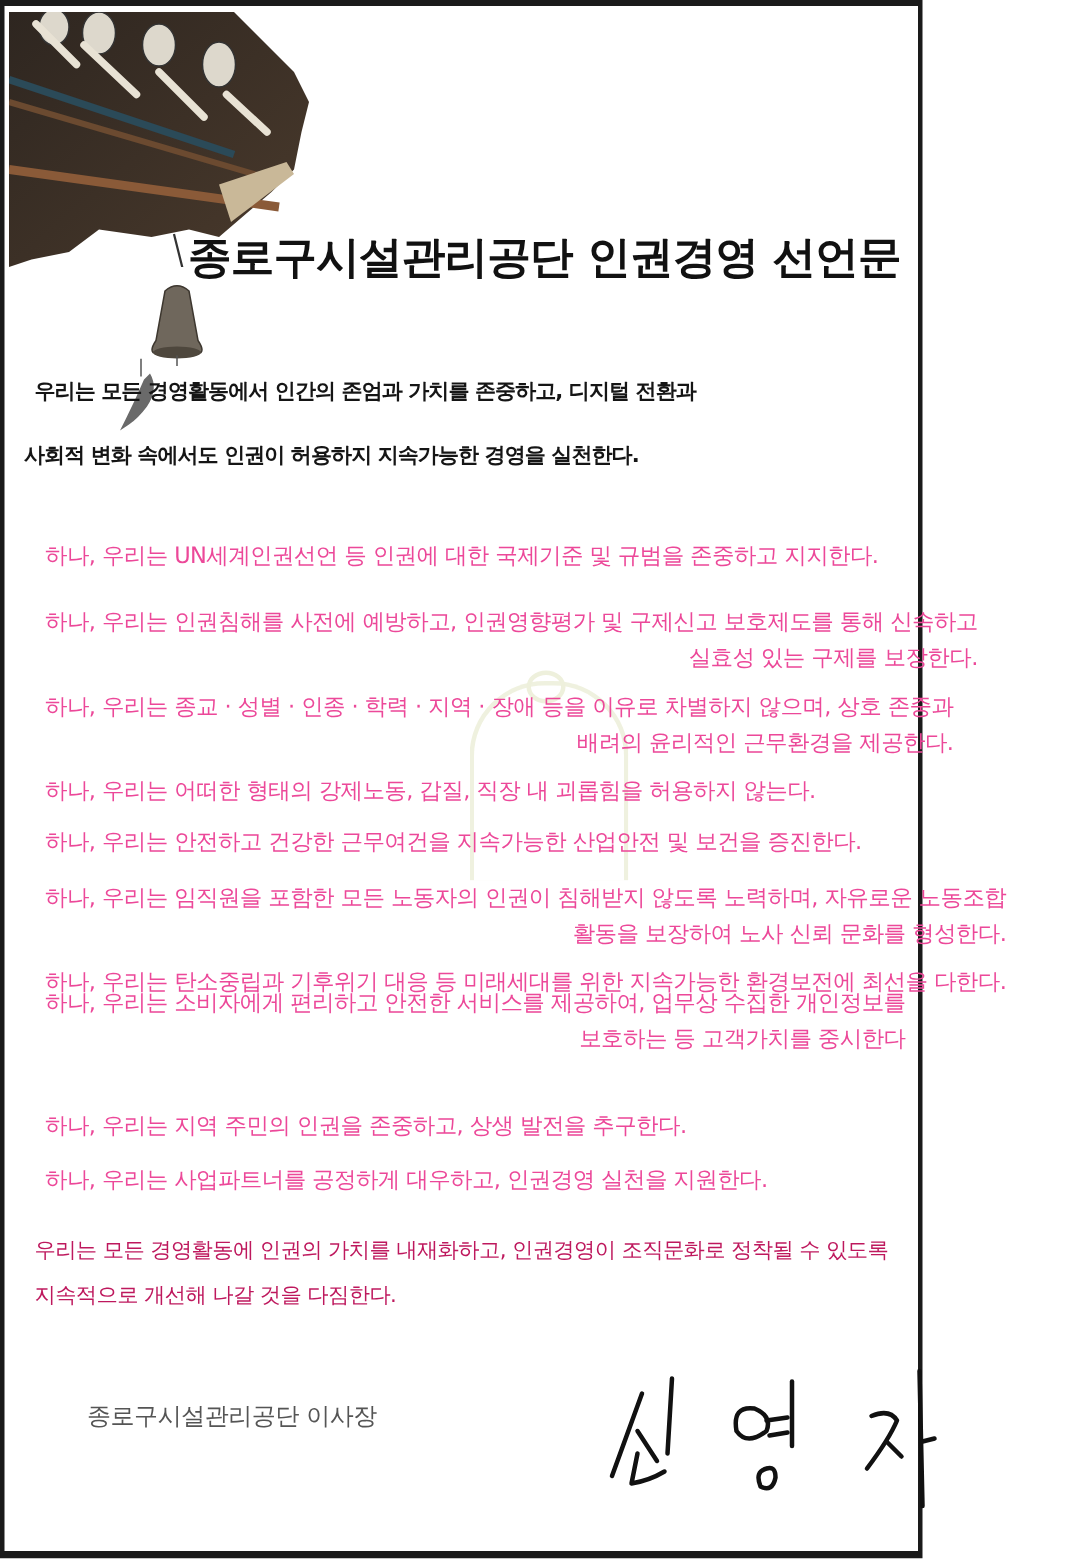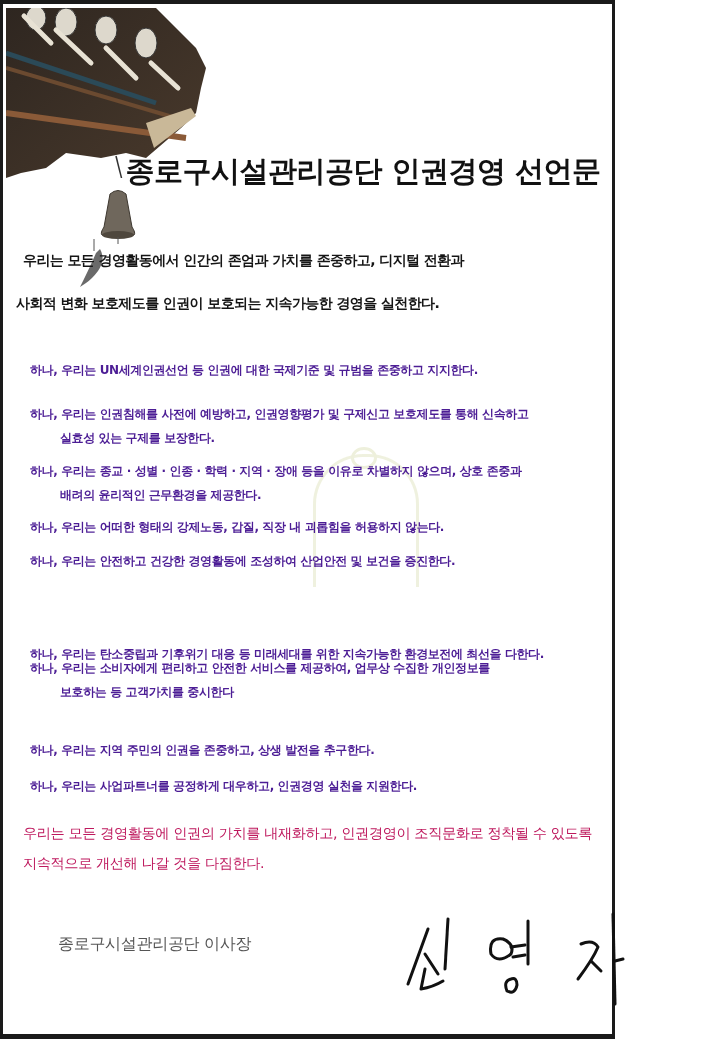--- a/index.html
+++ b/index.html
@@ -7,22 +7,22 @@
   .frame { position: absolute; left: 0; top: 0; width: 615px; height: 1039px; box-sizing: border-box; border: 3px solid #1a1a1a; border-top-width: 4px; border-bottom-width: 5px; background: #fff; }
   .eaves { position: absolute; left: 3px; top: 4px; width: 200px; height: 170px; }
   .bell { position: absolute; left: 93px; top: 185px; width: 45px; height: 55px; }
   .fish { position: absolute; left: 75px; top: 235px; width: 30px; height: 50px; }
   .watermark { position: absolute; left: 310px; top: 450px; width: 100px; height: 130px; border: 3px solid #eef0dc; border-bottom: none; border-radius: 50px 50px 0 0; opacity: 0.9; }
   .watermark-knob { position: absolute; left: 348px; top: 443px; width: 20px; height: 16px; border: 3px solid #eef0dc; border-radius: 50%; }
   .title { position: absolute; left: 0; width: 720px; top: 148px; text-align: center; font-size: 29px; font-weight: bold; color: #111; letter-spacing: -0.5px; }
   .lead { position: absolute; left: 18px; right: 6px; font-size: 14px; font-weight: bold; color: #151515; letter-spacing: -0.6px; white-space: nowrap; }
   .lead1 { top: 248px; left: 20px; }
   .lead2 { top: 291px; left: 13px; }
-  .item { position: absolute; left: 27px; font-size: 12px; color: #4c1d95; letter-spacing: -0.4px; line-height: 24px; white-space: nowrap; font-weight: bold; }
-  .item .cont { display: block; padding-left: 30px; }
+  .item { position: absolute; left: 27px; font-size: 15px; color: #ec4899; letter-spacing: -0.4px; line-height: 24px; white-space: nowrap; }
+  .item .cont { display: block; padding-left: 30px; text-align: right; }
   .closing { position: absolute; left: 20px; font-size: 14.2px; color: #be185d; letter-spacing: -0.4px; white-space: nowrap; }
   .signer { position: absolute; left: 55px; top: 930px; font-size: 16px; color: #555; letter-spacing: -0.3px; }
   .signature { position: absolute; left: 400px; top: 905px; width: 240px; height: 100px; }
 </style>
 </head>
 <body>
 
 <div class="frame">
 
   <svg class="eaves" viewBox="0 0 200 170">
@@ -62,38 +62,42 @@
     <line x1="16" y1="0" x2="16" y2="12" stroke="#555" stroke-width="1"></line>
     <path d="M22,10 Q28,20 20,32 Q14,40 8,44 L2,48 L6,40 Q12,28 18,14 Z" fill="#6a6a6a"></path>
   </svg>
 
   <div class="watermark-knob"></div>
   <div class="watermark"></div>
 
   <div class="title">종로구시설관리공단 인권경영 선언문</div>
 
   <div class="lead lead1">우리는 모든 경영활동에서 인간의 존엄과 가치를 존중하고, 디지털 전환과</div>
-  <div class="lead lead2">사회적 변화 보호제도를 인권이 보호되는 지속가능한 경영을 실천한다.</div>
+  <div class="lead lead2">사회적 변화 속에서도 인권이 허용하지 지속가능한 경영을 실천한다.</div>
 
   <div class="item" style="top:354px">
     <span>하나, 우리는 UN세계인권선언 등 인권에 대한 국제기준 및 규범을 존중하고 지지한다.</span>
   </div>
   <div class="item" style="top:398px">
     <span>하나, 우리는 인권침해를 사전에 예방하고, 인권영향평가 및 구제신고 보호제도를 통해 신속하고</span>
     <span class="cont">실효성 있는 구제를 보장한다.</span>
   </div>
   <div class="item" style="top:455px">
     <span>하나, 우리는 종교 · 성별 · 인종 · 학력 · 지역 · 장애 등을 이유로 차별하지 않으며, 상호 존중과</span>
     <span class="cont">배려의 윤리적인 근무환경을 제공한다.</span>
   </div>
   <div class="item" style="top:511px">
     <span>하나, 우리는 어떠한 형태의 강제노동, 갑질, 직장 내 괴롭힘을 허용하지 않는다.</span>
   </div>
   <div class="item" style="top:545px">
-    <span>하나, 우리는 안전하고 건강한 경영활동에 조성하여 산업안전 및 보건을 증진한다.</span>
+    <span>하나, 우리는 안전하고 건강한 근무여건을 지속가능한 산업안전 및 보건을 증진한다.</span>
+  </div>
+  <div class="item" style="top:582px">
+    <span>하나, 우리는 임직원을 포함한 모든 노동자의 인권이 침해받지 않도록 노력하며, 자유로운 노동조합</span>
+    <span class="cont">활동을 보장하여 노사 신뢰 문화를 형성한다.</span>
   </div>
   <div class="item" style="top:638px">
     <span>하나, 우리는 탄소중립과 기후위기 대응 등 미래세대를 위한 지속가능한 환경보전에 최선을 다한다.</span>
   </div>
   <div class="item" style="top:652px">
     <span>하나, 우리는 소비자에게 편리하고 안전한 서비스를 제공하여, 업무상 수집한 개인정보를</span>
     <span class="cont">보호하는 등 고객가치를 중시한다</span>
   </div>
   <div class="item" style="top:734px">
     <span>하나, 우리는 지역 주민의 인권을 존중하고, 상생 발전을 추구한다.</span>

